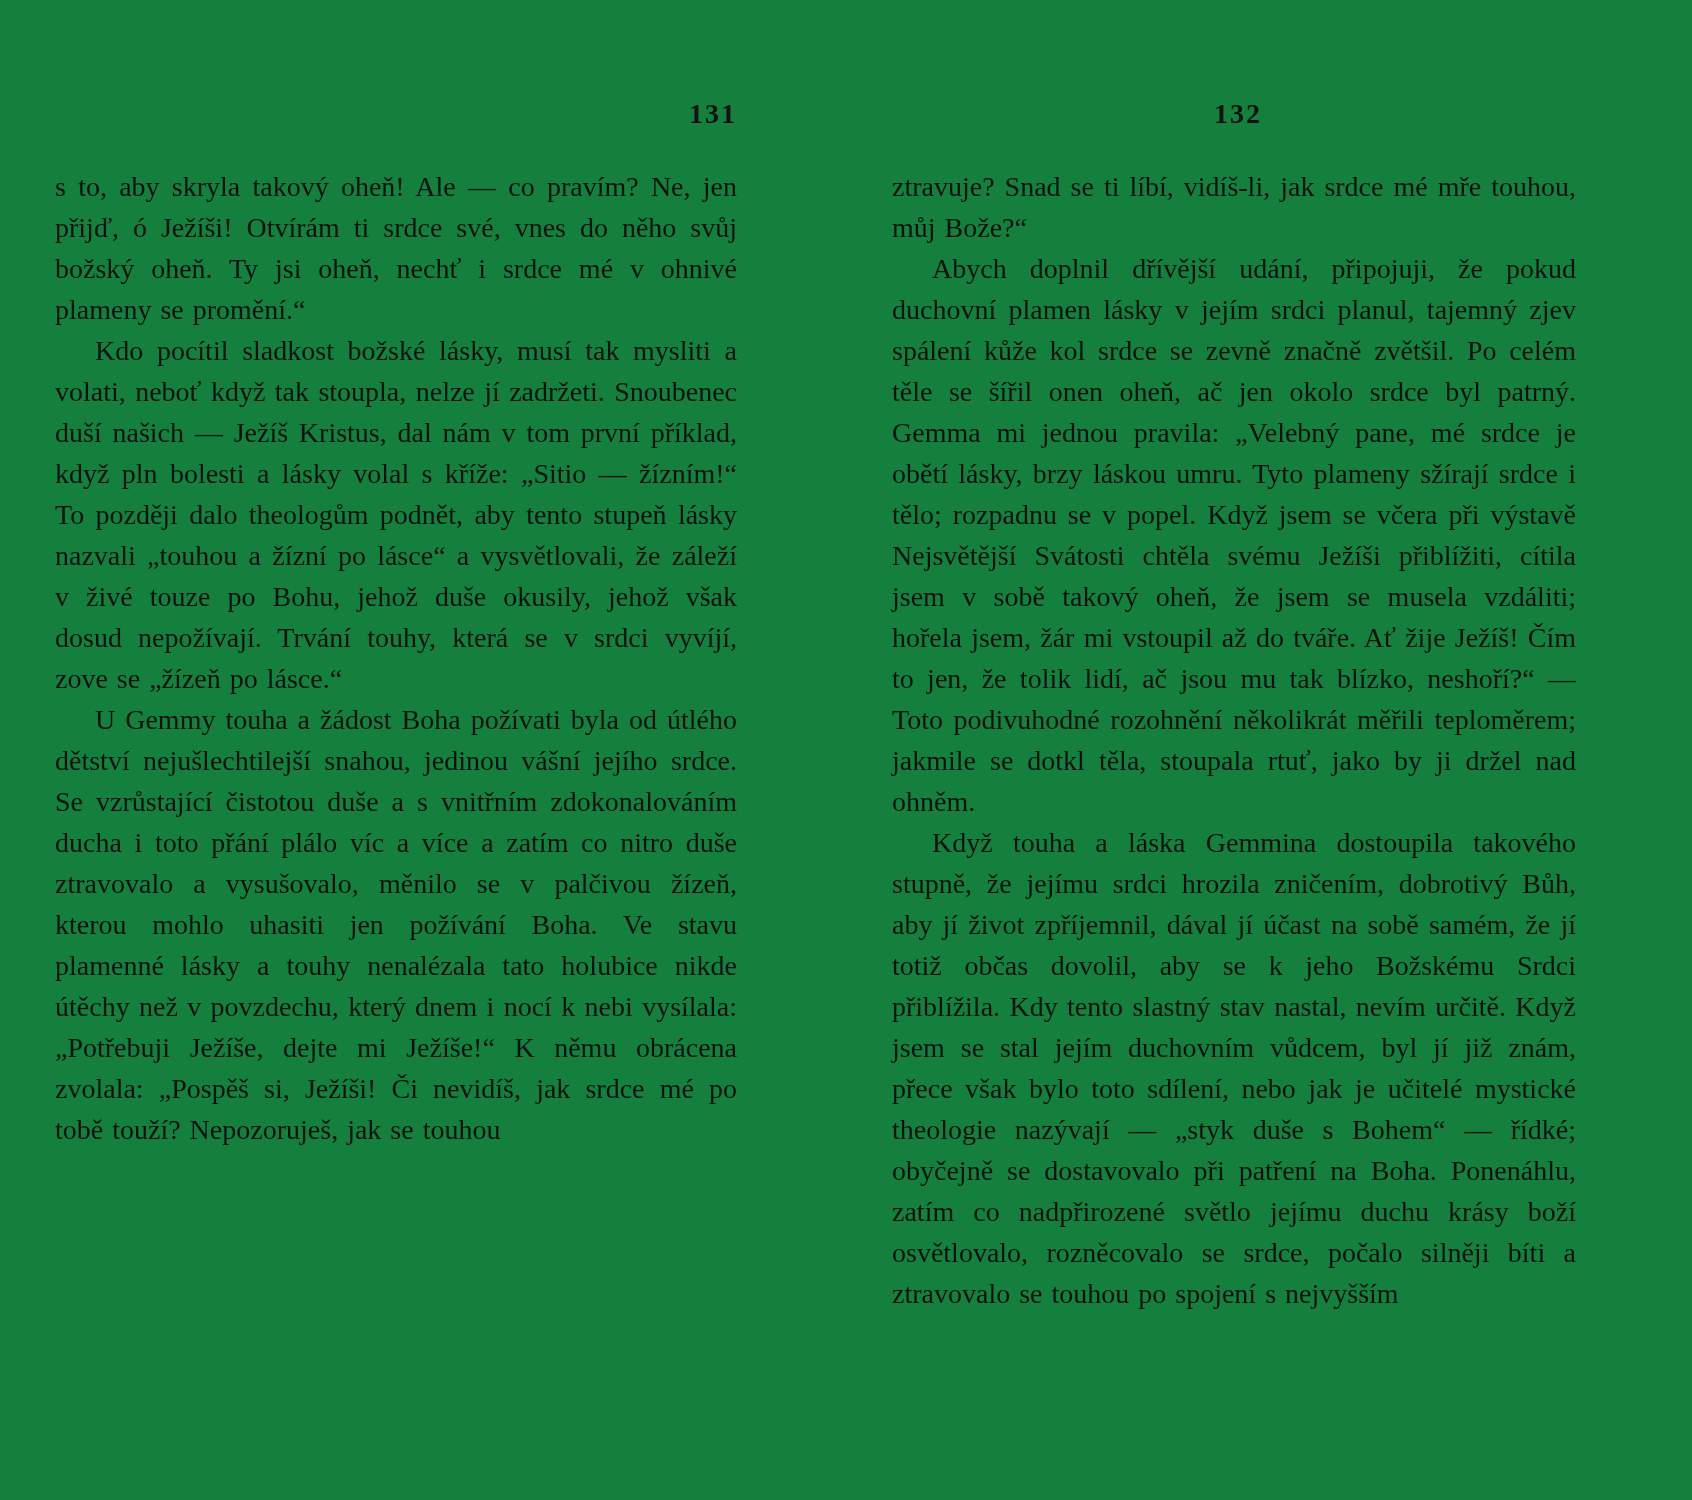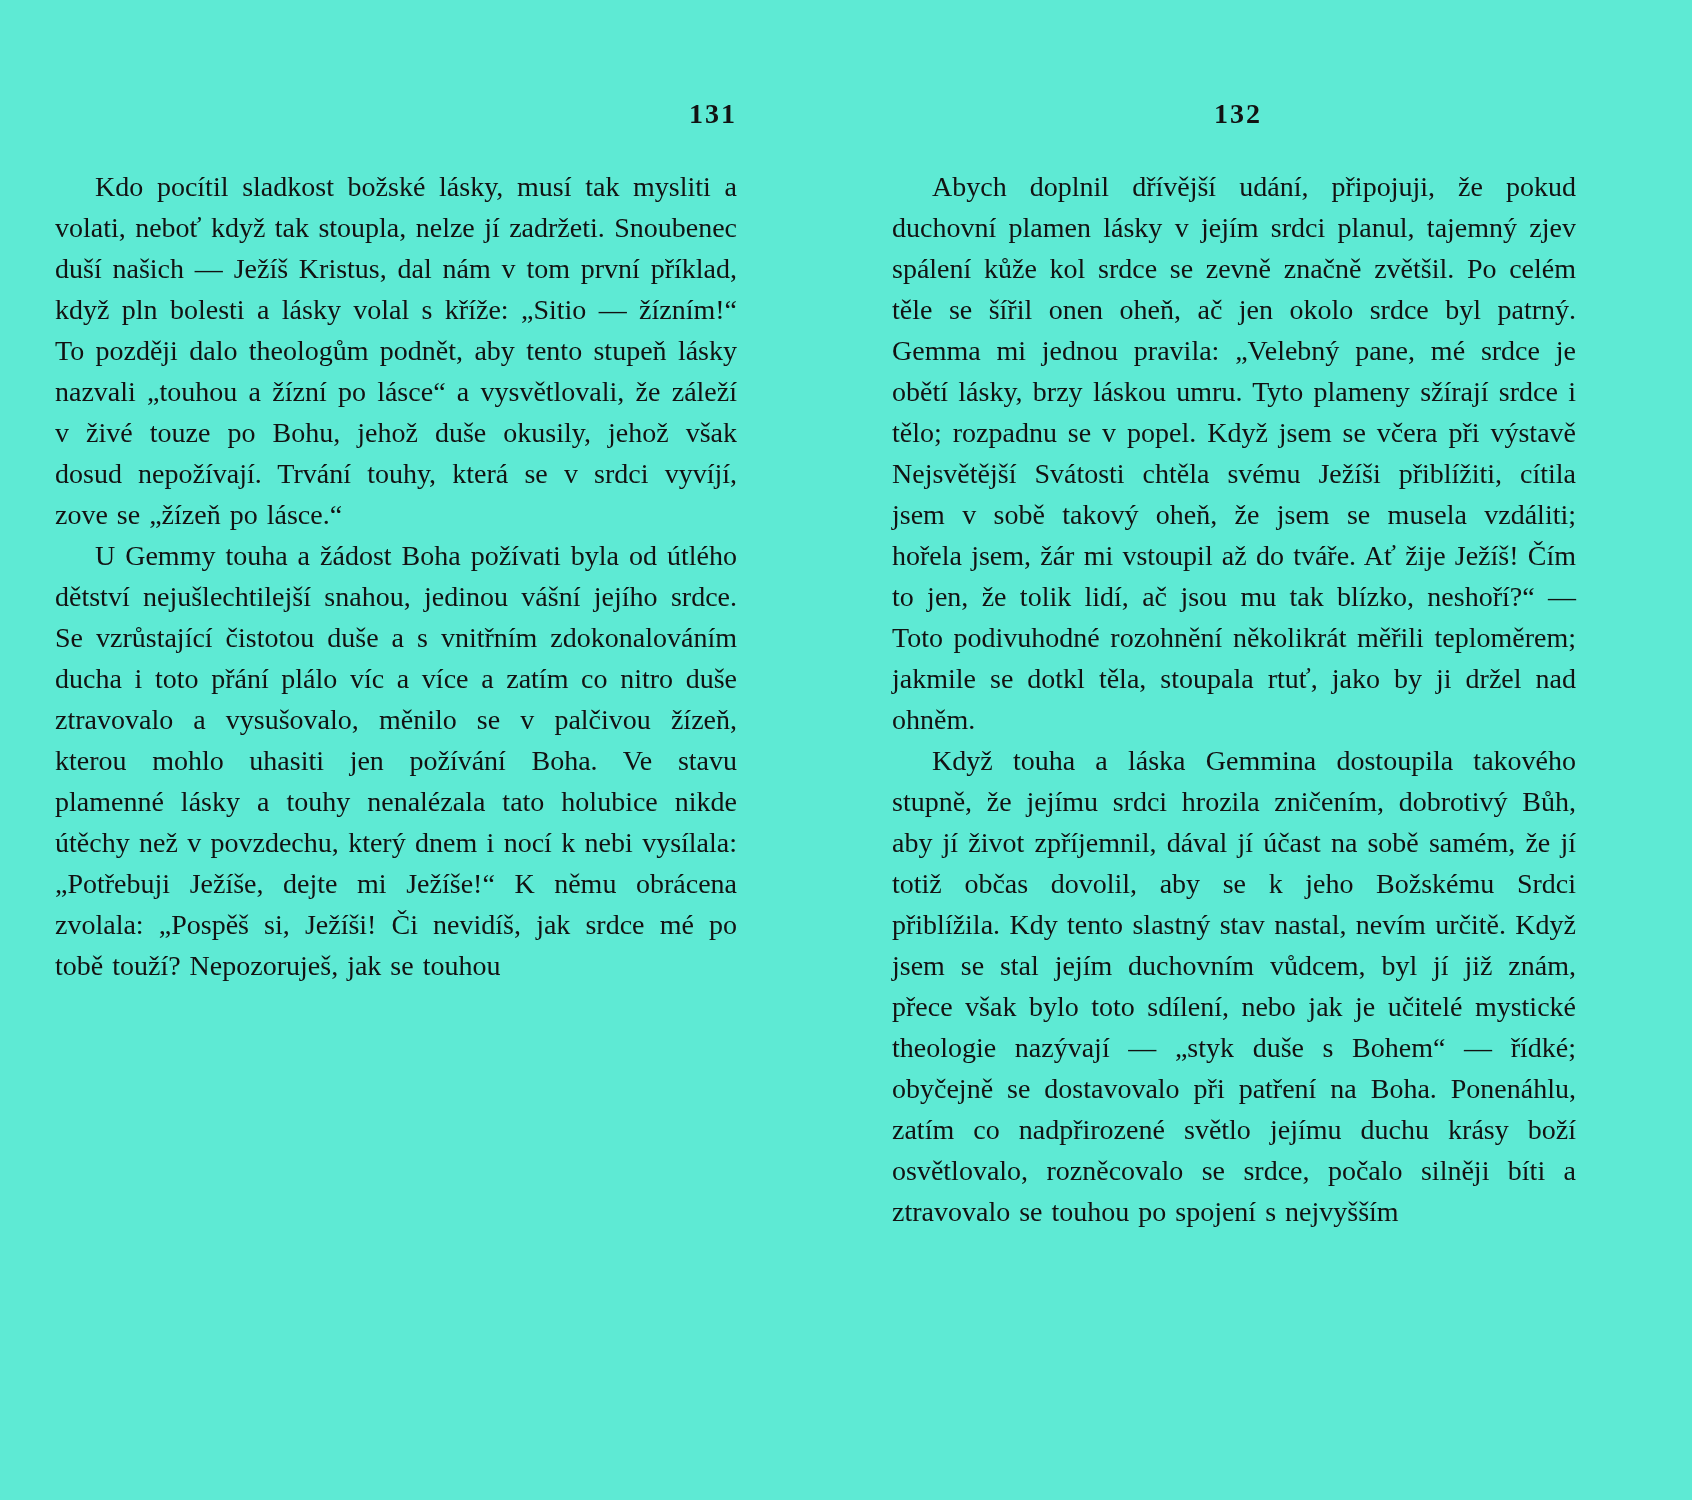--- a/index.html
+++ b/index.html
@@ -4,21 +4,21 @@
 <style>
   * { box-sizing: border-box; }
   html, body {
     margin: 0;
     padding: 0;
     background: #ffffff;
   }
   .book-spread {
     width: 1692px;
     height: 1500px;
-    background: #5eead4;
+    background: #15803d;
     color: #121212;
     font-family: "Liberation Serif", "DejaVu Serif", serif;
     display: flex;
     overflow: hidden;
     position: relative;
   }
   .page {
     padding-top: 98px;
   }
   .page-left {
@@ -66,26 +66,28 @@
   }
 </style>
 </head>
 <body>
 
 <div class="book-spread">
 
   <div class="page page-left">
     <div class="page-number">131</div>
     <div class="page-text">
+      <p class="no-indent">s to, aby skryla takový oheň! Ale — co pravím? Ne, jen přijď, ó Ježíši! Otvírám ti srdce své, vnes do něho svůj božský oheň. Ty jsi oheň, nechť i srdce mé v ohnivé plameny se promění.“</p>
       <p class="indent">Kdo pocítil sladkost božské lásky, musí tak mysliti a volati, neboť když tak stoupla, nelze jí zadržeti. Snoubenec duší našich — Ježíš Kristus, dal nám v tom první příklad, když pln bolesti a lásky volal s kříže: „Sitio — žízním!“ To později dalo theologům podnět, aby tento stupeň lásky nazvali „touhou a žízní po lásce“ a vysvětlovali, že záleží v živé touze po Bohu, jehož duše okusily, jehož však dosud nepožívají. Trvání touhy, která se v srdci vyvíjí, zove se „žízeň po lásce.“</p>
       <p class="indent">U Gemmy touha a žádost Boha požívati byla od útlého dětství nejušlechtilejší snahou, jedinou vášní jejího srdce. Se vzrůstající čistotou duše a s vnitřním zdokonalováním ducha i toto přání plálo víc a více a zatím co nitro duše ztravovalo a vysušovalo, měnilo se v palčivou žízeň, kterou mohlo uhasiti jen požívání Boha. Ve stavu plamenné lásky a touhy nenalézala tato holubice nikde útěchy než v povzdechu, který dnem i nocí k nebi vysílala: „Potřebuji Ježíše, dejte mi Ježíše!“ K němu obrácena zvolala: „Pospěš si, Ježíši! Či nevidíš, jak srdce mé po tobě touží? Nepozoruješ, jak se touhou</p>
     </div>
   </div>
 
   <div class="page page-right">
     <div class="page-number">132</div>
     <div class="page-text">
+      <p class="no-indent">ztravuje? Snad se ti líbí, vidíš-li, jak srdce mé mře touhou, můj Bože?“</p>
       <p class="indent">Abych doplnil dřívější udání, připojuji, že pokud duchovní plamen lásky v jejím srdci planul, tajemný zjev spálení kůže kol srdce se zevně značně zvětšil. Po celém těle se šířil onen oheň, ač jen okolo srdce byl patrný. Gemma mi jednou pravila: „Velebný pane, mé srdce je obětí lásky, brzy láskou umru. Tyto plameny sžírají srdce i tělo; rozpadnu se v popel. Když jsem se včera při výstavě Nejsvětější Svátosti chtěla svému Ježíši přiblížiti, cítila jsem v sobě takový oheň, že jsem se musela vzdáliti; hořela jsem, žár mi vstoupil až do tváře. Ať žije Ježíš! Čím to jen, že tolik lidí, ač jsou mu tak blízko, neshoří?“ — Toto podivuhodné rozohnění několikrát měřili teploměrem; jakmile se dotkl těla, stoupala rtuť, jako by ji držel nad ohněm.</p>
       <p class="indent">Když touha a láska Gemmina dostoupila takového stupně, že jejímu srdci hrozila zničením, dobrotivý Bůh, aby jí život zpříjemnil, dával jí účast na sobě samém, že jí totiž občas dovolil, aby se k jeho Božskému Srdci přiblížila. Kdy tento slastný stav nastal, nevím určitě. Když jsem se stal jejím duchovním vůdcem, byl jí již znám, přece však bylo toto sdílení, nebo jak je učitelé mystické theologie nazývají — „styk duše s Bohem“ — řídké; obyčejně se dostavovalo při patření na Boha. Ponenáhlu, zatím co nadpřirozené světlo jejímu duchu krásy boží osvětlovalo, rozněcovalo se srdce, počalo silněji bíti a ztravovalo se touhou po spojení s nejvyšším</p>
     </div>
   </div>
 
 </div>
 
 </body></html>

